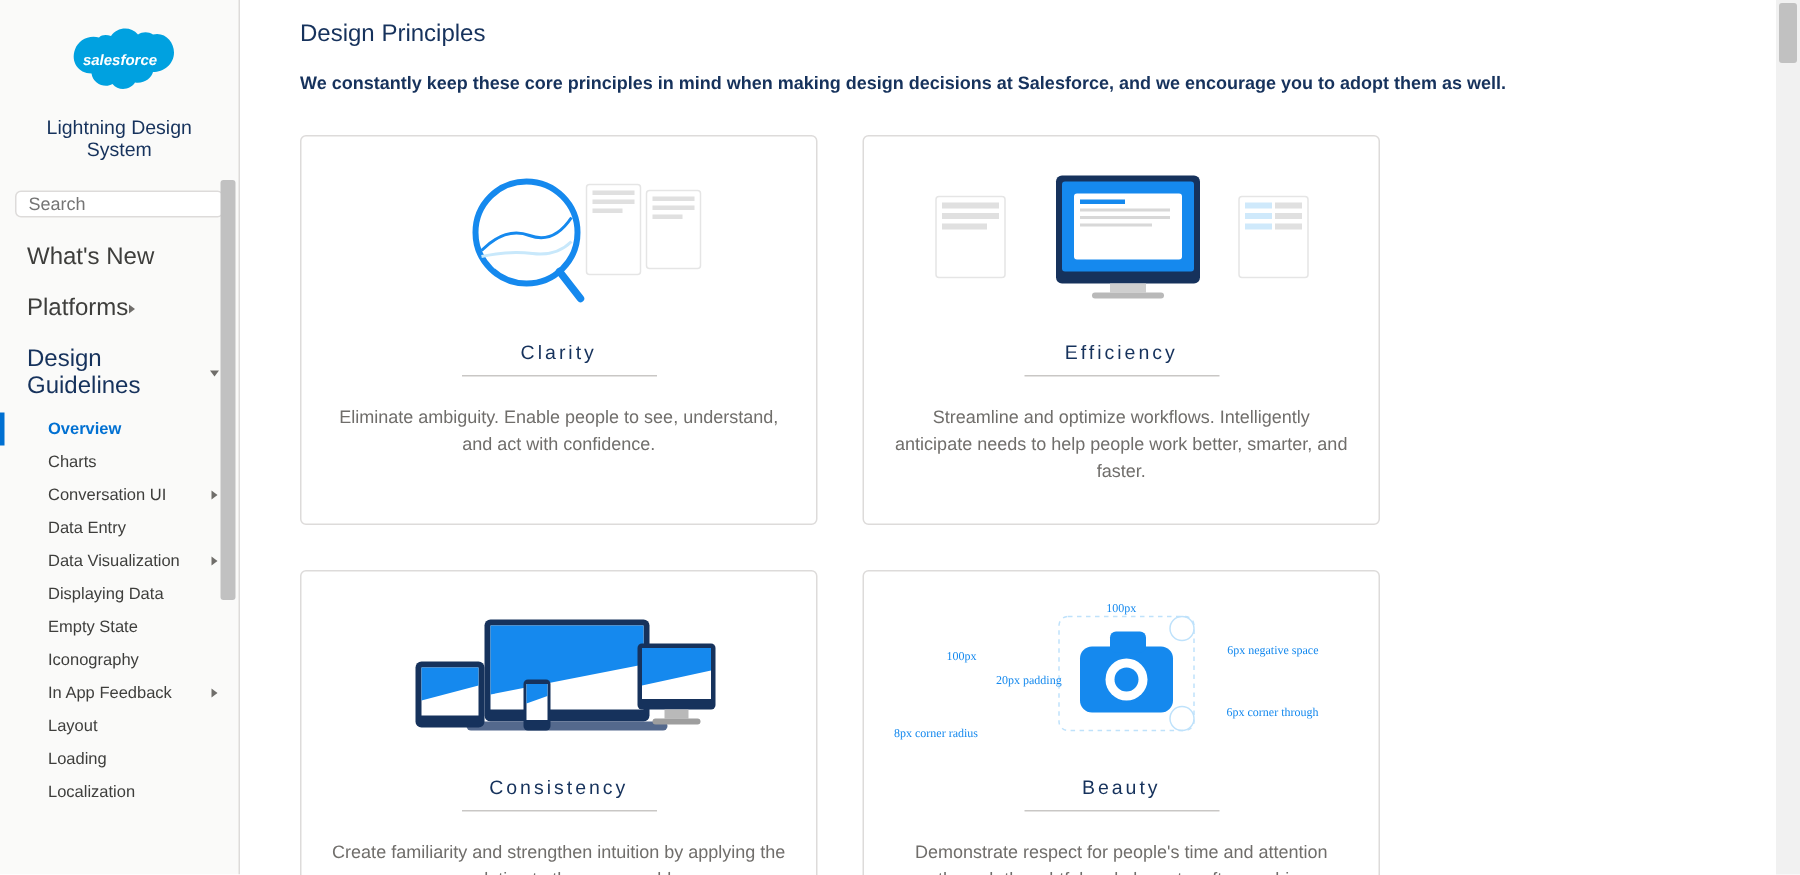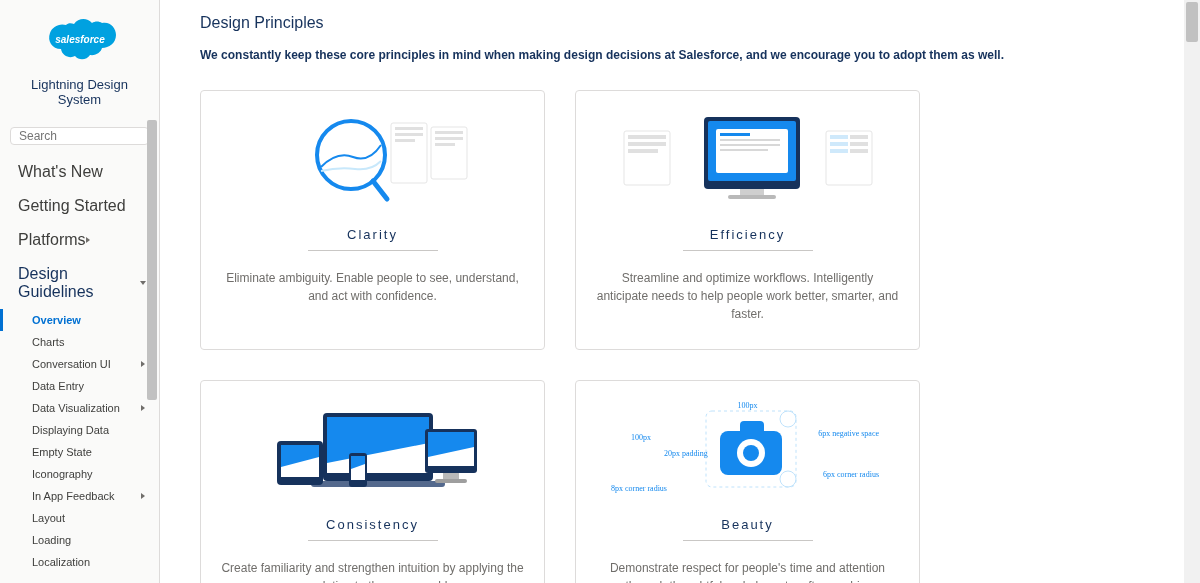--- a/index.html
+++ b/index.html
@@ -151,23 +151,20 @@
       <div class="logo-text">Lightning Design System</div>
     </div>
 
     <div class="search-wrap">
       <input class="search" type="text" placeholder="Search" style="">
     </div>
 
     <ul class="nav">
       <li>
         <span>What's New</span>
-      </li>
-      <li>
-        <span>Getting Started</span>
       </li>
       <li>
         <span>Platforms</span>
         <span class="caret"></span>
       </li>
       <li class="section current">
         <span>Design Guidelines</span>
         <span class="caret" style="transform:rotate(90deg)"></span>
       </li>
     </ul>
@@ -317,23 +314,23 @@
             <circle cx="160" cy="78" r="8" fill="none" stroke="#bfe2fb"></circle>
 
             <rect x="92" y="30" width="62" height="44" rx="8" fill="#1589ee"></rect>
             <rect x="112" y="20" width="24" height="14" rx="4" fill="#1589ee"></rect>
             <circle cx="123" cy="52" r="14" fill="#fff"></circle>
             <circle cx="123" cy="52" r="8" fill="#1589ee"></circle>
           </svg>
           <span class="note" style="top:0; left:50%; transform:translateX(-50%);">100px</span>
           <span class="note" style="top:32px; left:35px;">100px</span>
           <span class="note" style="top:48px; left:26px;padding-left:42px;">20px padding</span>
-          <span class="note" style="bottom:8px; left:15px;">8px corner radius</span>
+          <span class="note" style="bottom:8px; left:0;">8px corner radius</span>
           <span class="note" style="top:28px; right:20px;">6px negative space</span>
-          <span class="note" style="bottom:22px; right:20px;">6px corner radius</span>
+          <span class="note" style="bottom:22px; right:20px;">6px corner through</span>
         </div>
         <h3>Beauty</h3>
         <div class="divider"></div>
         <p>Demonstrate respect for people's time and attention through thoughtful and elegant craftsmanship.</p>
       </div>
 
     </div>
 
     <div class="page-scrollbar">
       <div class="thumb"></div>

